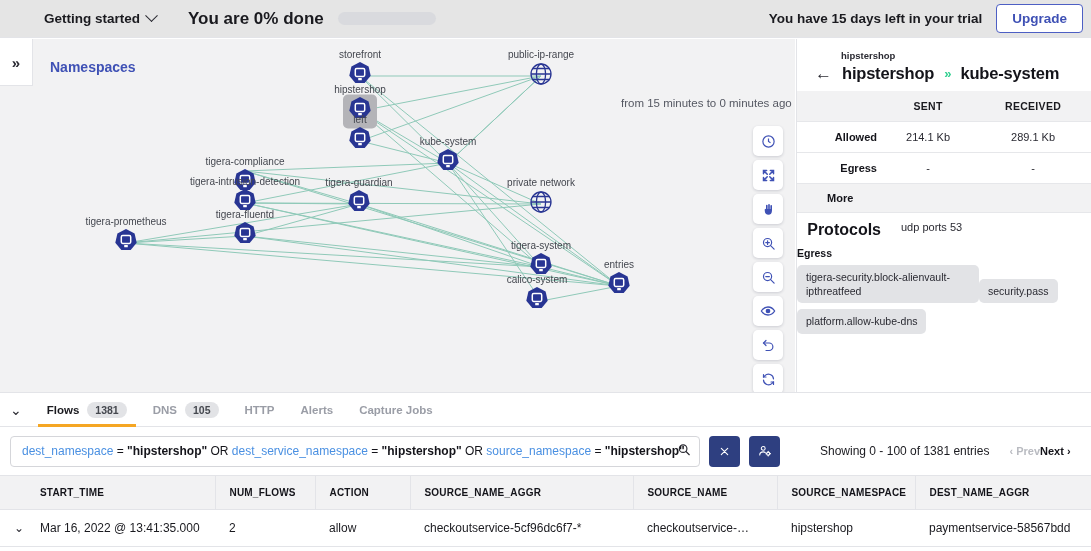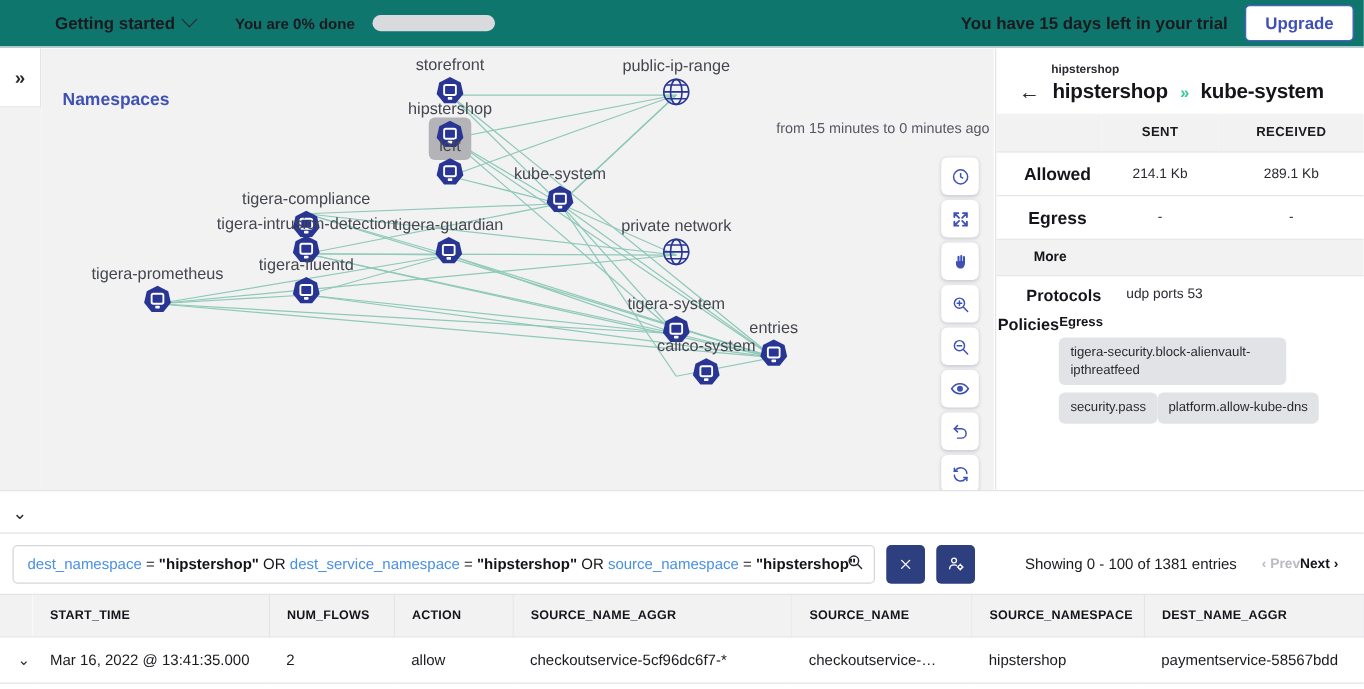--- a/index.html
+++ b/index.html
@@ -8,39 +8,39 @@
     font-family: "Liberation Sans", sans-serif;
     background: #ffffff;
     overflow: hidden;
     -webkit-font-smoothing: antialiased;
   }
 
   
   .topbar {
     position: absolute; top: 0; left: 0;
     width: 1091px; height: 38px;
-    background: #0f766e;
+    background: #e5e5e5;
     border-bottom: 1px solid #e3e4e8;
     display: flex; align-items: center;
   }
   .getting-started {
     display: flex; align-items: center; gap: 7px;
     margin-left: 44px;
     font-size: 13.5px; font-weight: 700; color: #1a1a1f;
     cursor: pointer;
   }
   .chev-d {
     width: 9px; height: 9px;
     border-right: 1.6px solid #2a2a32;
     border-bottom: 1.6px solid #2a2a32;
     transform: rotate(45deg) translate(-2px,-2px);
   }
   .done-text {
     margin-left: 32px;
-    font-size: 12px; font-weight: 700; color: #1a1a1f;
+    font-size: 17px; font-weight: 700; color: #1a1a1f;
   }
   .progress-track {
     margin-left: 14px;
     width: 98px; height: 13px; border-radius: 7px;
     background: #d9dade;
   }
   .trial-text {
     margin-left: auto;
     font-size: 13.5px; font-weight: 700; color: #1a1a1f;
   }
@@ -73,33 +73,33 @@
 
   
   .graph {
     position: absolute; top: 39px; left: 33px;
     width: 762px; height: 353px;
     background: #f2f2f3;
     overflow: hidden;
   }
   .graph-title {
     position: absolute; top: 20px; left: 17px;
-    font-size: 14px; font-weight: 700; color: #3f51b5; margin-top: 12px;
+    font-size: 14px; font-weight: 700; color: #3f51b5;
   }
   .time-label {
     position: absolute; top: 58px; left: 588px;
     font-size: 11.5px; color: #555862;
   }
   .svg-layer { position: absolute; inset: 0; }
 
   .node { position: absolute; transform: translate(-50%,-50%); }
   .node-lbl {
     position: absolute; left: 50%; transform: translateX(-50%);
     bottom: 100%; margin-bottom: 2px;
-    font-size: 13px; color: #44474f; white-space: nowrap;
+    font-size: 10px; color: #44474f; white-space: nowrap;
   }
   .node-hl {
     position: absolute; left: 50%; top: 50%;
     transform: translate(-50%,-50%);
     width: 34px; height: 34px; border-radius: 5px;
     background: #b4b4b8;
   }
 
   
   .gtools { position: absolute; top: 87px; left: 720px; }
@@ -127,31 +127,31 @@
   .arrow-green { color: #2fcf8f; font-weight: 700; font-size: 13px; letter-spacing: -1px; }
 
   table.stats { width: 100%; border-collapse: collapse; }
   table.stats th, table.stats td {
     font-size: 10.5px; text-align: center;
     padding: 9px 4px;
   }
   table.stats thead th { background: #f2f2f3; font-weight: 700; color: #1a1a1f; letter-spacing: .3px; }
   table.stats tbody tr { border-bottom: 1px solid #e6e7ea; }
   table.stats tbody tr:first-child { border-top: 1px solid #e6e7ea; }
-  table.stats td.rowlbl { text-align: center; padding-left: 18px; font-weight: 700; font-size: 14px; color: #14141a; width: 84px; }
+  table.stats td.rowlbl { text-align: right; padding-left: 18px; font-weight: 700; font-size: 11px; color: #14141a; width: 84px; }
   table.stats td.val { font-size: 11px; color: #2a2a32; }
   .more-row {
     background: #f2f2f3; padding: 8px 0 8px 30px;
     font-size: 11px; font-weight: 700; color: #14141a;
     border-bottom: 1px solid #e6e7ea;
   }
   .kv { display: flex; padding: 8px 10px 0 0; }
   .kv .k {
     width: 84px; text-align: right; padding-right: 0;
-    font-size: 13px; font-weight: 700; color: #14141a;
+    font-size: 16px; font-weight: 700; color: #14141a;
   }
   .kv .v { font-size: 11px; color: #2a2a32; margin-left: 20px; }
   .pol-head { font-size: 10.5px; font-weight: 700; color: #14141a; margin-bottom: 6px; }
   .chip {
     display: inline-block; background: #e2e3e6; border-radius: 5px;
     padding: 5px 9px; margin-bottom: 6px;
     font-size: 10.5px; color: #2a2a32; line-height: 1.35;
     max-width: 182px;
   }
 
@@ -347,21 +347,21 @@
       <div class="node" style="left: 508px; top: 228px;"><span class="node-lbl">tigera-system</span><span><svg width="24" height="25" viewBox="0 0 24 25" style="position:relative">
             <polygon points="12,0.6 20.6,4.9 22.7,14.2 16.7,21.6 7.3,21.6 1.3,14.2 3.4,4.9" fill="#283593"></polygon>
             <rect x="7.3" y="7" width="9.4" height="8" rx="1.4" fill="none" stroke="#ffffff" stroke-width="1.5"></rect>
             <rect x="10.2" y="16.6" width="3.6" height="2.1" rx="0.5" fill="#ffffff"></rect>
           </svg></span></div>
       <div class="node" style="left: 586px; top: 247px;"><span class="node-lbl">entries</span><span><svg width="24" height="25" viewBox="0 0 24 25" style="position:relative">
             <polygon points="12,0.6 20.6,4.9 22.7,14.2 16.7,21.6 7.3,21.6 1.3,14.2 3.4,4.9" fill="#283593"></polygon>
             <rect x="7.3" y="7" width="9.4" height="8" rx="1.4" fill="none" stroke="#ffffff" stroke-width="1.5"></rect>
             <rect x="10.2" y="16.6" width="3.6" height="2.1" rx="0.5" fill="#ffffff"></rect>
           </svg></span></div>
-      <div class="node" style="left: 532px; top: 262px;"><span class="node-lbl">calico-system</span><span><svg width="24" height="25" viewBox="0 0 24 25" style="position:relative">
+      <div class="node" style="left: 504px; top: 262px;"><span class="node-lbl">calico-system</span><span><svg width="24" height="25" viewBox="0 0 24 25" style="position:relative">
             <polygon points="12,0.6 20.6,4.9 22.7,14.2 16.7,21.6 7.3,21.6 1.3,14.2 3.4,4.9" fill="#283593"></polygon>
             <rect x="7.3" y="7" width="9.4" height="8" rx="1.4" fill="none" stroke="#ffffff" stroke-width="1.5"></rect>
             <rect x="10.2" y="16.6" width="3.6" height="2.1" rx="0.5" fill="#ffffff"></rect>
           </svg></span></div>
     </div>
 
   <div class="gtools">
     <div class="gtool">
       <svg width="15" height="15" viewBox="0 0 24 24" fill="none" stroke="#3f51b5" stroke-width="1.9">
         <circle cx="12" cy="12" r="9"></circle>
@@ -447,31 +447,49 @@
   </table>
 
   <div class="more-row">More</div>
 
   <div class="kv">
     <div class="k">Protocols</div>
     <div class="v">udp ports 53</div>
   </div>
 
   <div class="kv">
-    <div class="k">Policies</div>
     <div>
       <div class="pol-head">Egress</div>
       <div id="policy-chips"><div class="chip">tigera-security.block-alienvault-ipthreatfeed</div><div class="chip">security.pass</div><div class="chip">platform.allow-kube-dns</div></div>
     </div>
   </div>
 </div>
 
 <div class="bottom">
   <div class="tabs">
     <span class="tabs-chev">⌄</span>
+    <div id="tab-list" style="display:flex;align-items:center;">
+        <div class="tab active">
+          <span>Flows</span>
+          <span class="pill">1381</span>
+        </div>
+        <div class="tab">
+          <span>DNS</span>
+          <span class="pill">105</span>
+        </div>
+        <div class="tab">
+          <span>HTTP</span>
+        </div>
+        <div class="tab">
+          <span>Alerts</span>
+        </div>
+        <div class="tab">
+          <span>Capture Jobs</span>
+        </div>
+      </div>
   </div>
 
   <div class="filterbar">
     <div class="searchbox">
       <span id="query-tokens"><span class="q">dest_namespace</span><span class="op"> = </span><span class="lit">"hipstershop"</span><span class="op"> OR </span><span class="q">dest_service_namespace</span><span class="op"> = </span><span class="lit">"hipstershop"</span><span class="op"> OR </span><span class="q">source_namespace</span><span class="op"> = </span><span class="lit">"hipstershop"</span></span>
       <span class="search-icon">
         <svg width="14" height="14" viewBox="0 0 24 24" fill="none" stroke="#2a2a32" stroke-width="2" stroke-linecap="round">
           <circle cx="10.5" cy="10.5" r="6.5"></circle>
             <path d="M15.4 15.4L21 21"></path>
         </svg>

